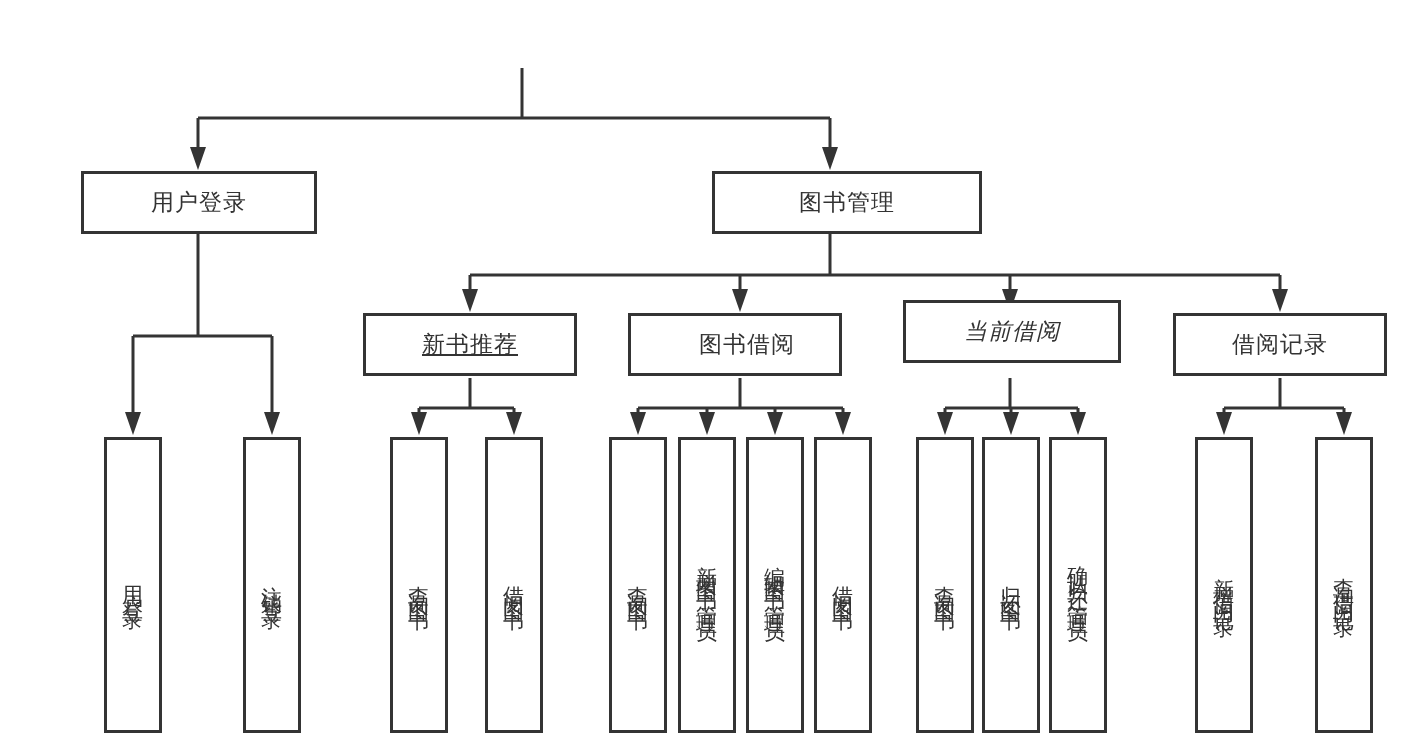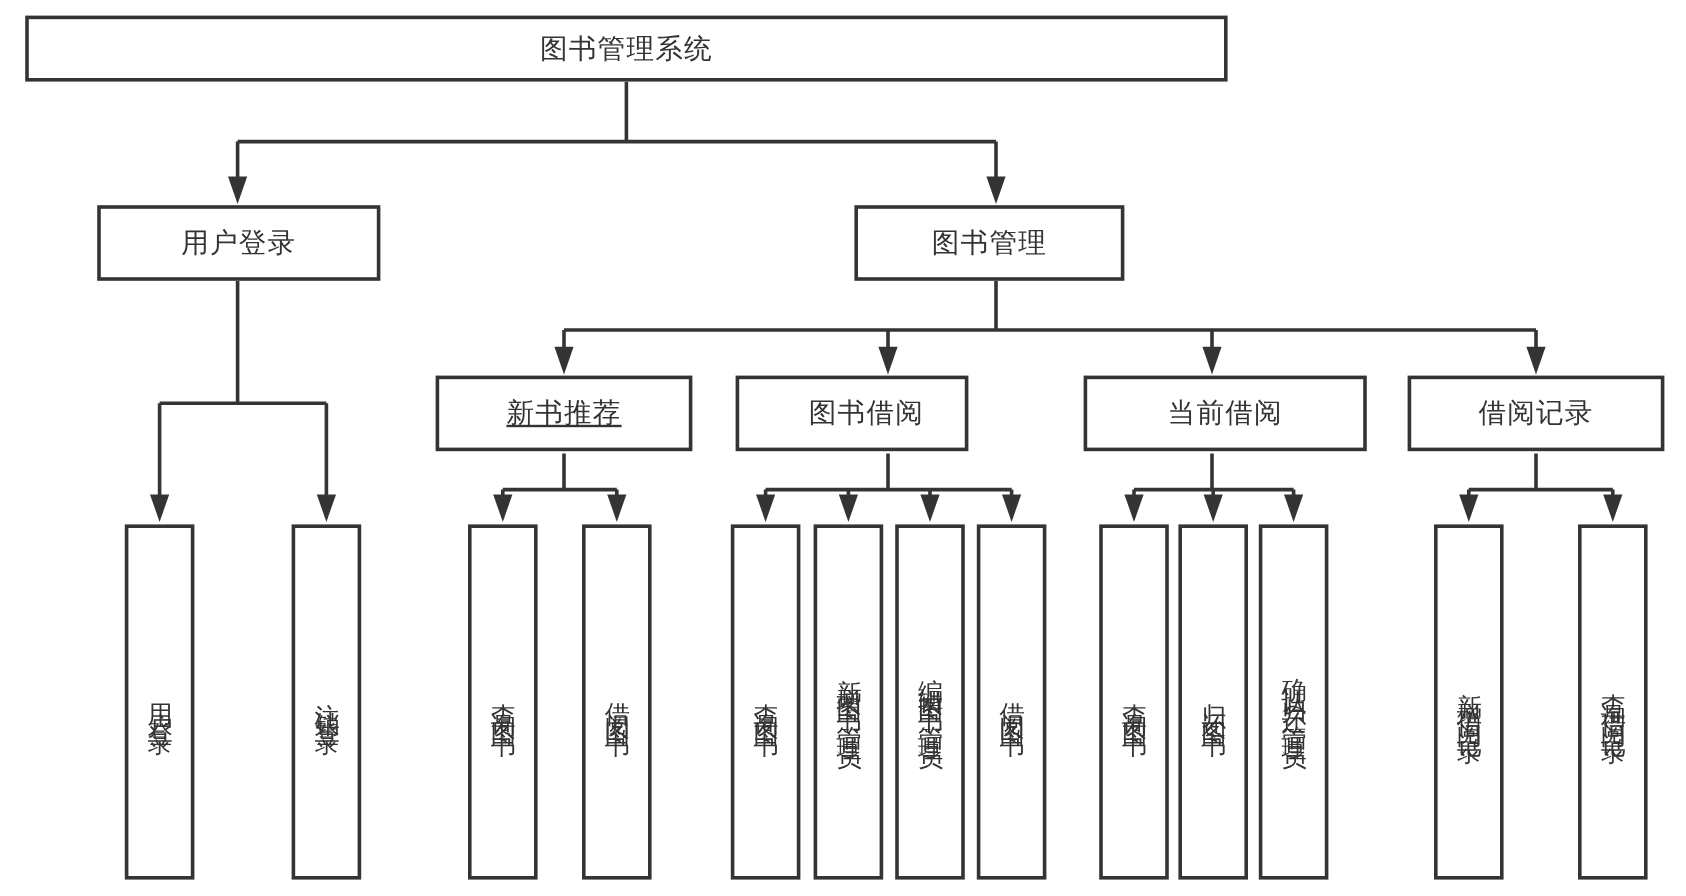--- a/index.html
+++ b/index.html
@@ -44,24 +44,24 @@
     writing-mode:vertical-rl;
     text-orientation:mixed;
     font-size:21px;
     line-height:1;
     letter-spacing:8px;
     white-space:nowrap;
   }
   .lvl{height:63px;}
   #node-root            {left:21px;  top:13px;  width:1002px; height:55px;}
   #node-user-login      {left:81px;  top:171px; width:236px;  height:63px;}
-  #node-book-management {left:712px; top:171px; width:225px;  height:63px;text-align:right;}
+  #node-book-management {left:712px; top:171px; width:270px;  height:63px;text-align:right;}
   #node-new-book-recommend {left:363px;  top:313px; width:214px;text-decoration:underline;}
-  #node-book-borrow        {left:613px;  top:313px; width:194px;padding-left:24px;}
-  #node-current-borrow     {left:903px;  top:313px; width:236px;}
+  #node-book-borrow        {left:628px;  top:313px; width:214px;padding-left:24px;}
+  #node-current-borrow     {left:903px;  top:300px; width:218px;font-style:italic;}
   #node-borrow-records     {left:1173px; top:313px; width:214px;}
   #leaf-user-login             {left:104px;}
   #leaf-logout                 {left:243px;}
   #leaf-nb-query-book          {left:390px;}
   #leaf-nb-borrow-book         {left:485px;}
   #leaf-bb-query-book          {left:609px;}
   #leaf-bb-add-book-admin      {left:678px;}
   #leaf-bb-edit-book-admin     {left:746px;}
   #leaf-bb-borrow-book         {left:814px;}
   #leaf-cb-query-book          {left:916px;}
@@ -129,23 +129,20 @@
       <polygon points="1070,412 1086,412 1078,435"></polygon>
     </g>
 
     <g>
       <path d="M1280 378 V408 M1224 408 H1344 M1224 408 V414 M1344 408 V414"></path>
       <polygon points="1216,412 1232,412 1224,435"></polygon>
       <polygon points="1336,412 1352,412 1344,435"></polygon>
     </g>
   </svg>
 
-  <div class="box" id="node-root">
-    <span>图书管理系统</span>
-  </div>
 
   <div class="box" id="node-user-login">
     <span>用户登录</span>
   </div>
   <div class="box" id="node-book-management">
     <span>图书管理</span>
   </div>
 
   <div class="box lvl" id="node-new-book-recommend">
     <span>新书推荐</span>

